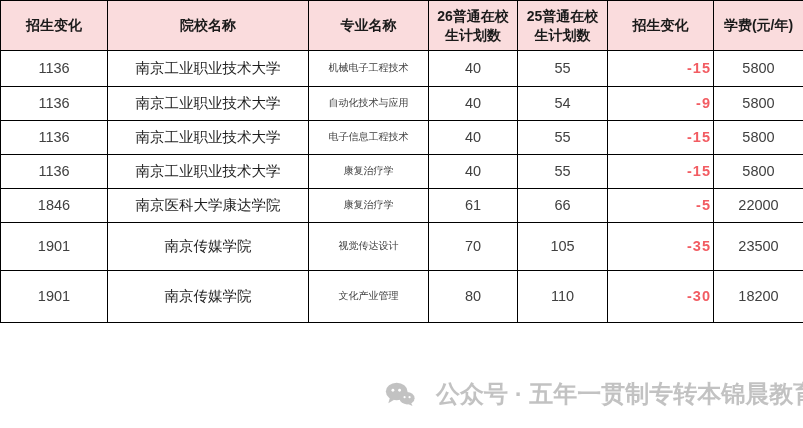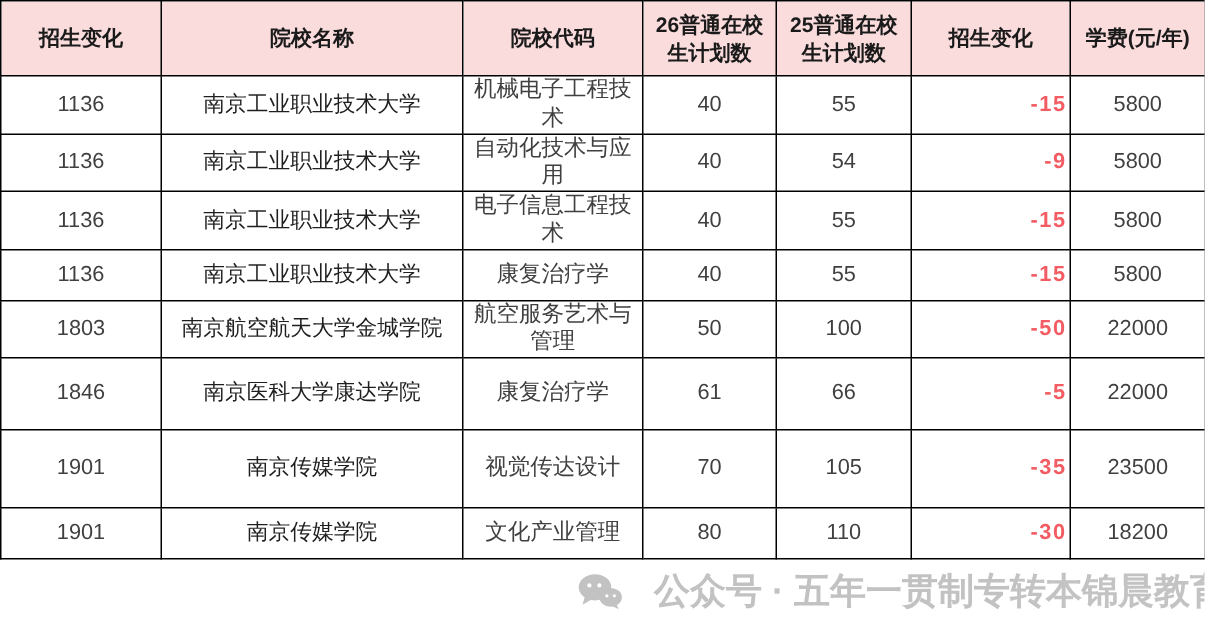--- a/index.html
+++ b/index.html
@@ -29,21 +29,21 @@
     background:var(--header-bg);
     font-weight:bold;font-size:14px;color:#1a1a1a;line-height:1.3;
   }
   tbody tr{height:34px;background:#ffffff;}
   tbody tr:nth-child(1){height:36px;}
   tbody tr:nth-child(6){height:48px;}
   tbody tr:nth-child(7){height:52px;}
   tbody tr:nth-child(10){height:37px;}
   td{font-size:14.5px;color:var(--body-text);line-height:1.25;}
   .c-school{font-weight:normal;color:var(--bold-text);}
-  .c-major{font-size:15px;}
+  .c-major{font-size:10px;}
   .c-change{color:var(--negative);font-weight:bold;letter-spacing:1px;text-align:right;}
   .watermark{
     position:absolute;left:385px;top:378px;
     display:flex;align-items:center;gap:21px;
     color:var(--watermark);opacity:0.62;
     font-size:24px;font-weight:bold;white-space:nowrap;
     pointer-events:none;z-index:5;
   }
   .watermark svg{display:block;}
 </style>
@@ -58,21 +58,21 @@
       <col style="width:120px">
       <col style="width:89px">
       <col style="width:90px">
       <col style="width:106px">
       <col style="width:90px">
     </colgroup>
     <thead>
       <tr>
         <th>招生变化</th>
         <th>院校名称</th>
-        <th>院校代码</th>
+        <th>专业名称</th>
         <th>26普通在校生计划数</th>
         <th>25普通在校生计划数</th>
         <th>招生变化</th>
         <th>学费(元/年)</th>
       </tr>
     </thead>
     <tbody>
         <tr>
     <td class="c-code">1136</td>
     <td class="c-school">南京工业职业技术大学</td>
@@ -101,29 +101,20 @@
     <td class="c-num">5800</td>
   </tr>
         <tr>
     <td class="c-code">1136</td>
     <td class="c-school">南京工业职业技术大学</td>
     <td class="c-major">康复治疗学</td>
     <td class="c-num">40</td>
     <td class="c-num">55</td>
     <td class="c-change">-15</td>
     <td class="c-num">5800</td>
-  </tr>
-        <tr>
-    <td class="c-code">1803</td>
-    <td class="c-school">南京航空航天大学金城学院</td>
-    <td class="c-major">航空服务艺术与管理</td>
-    <td class="c-num">50</td>
-    <td class="c-num">100</td>
-    <td class="c-change">-50</td>
-    <td class="c-num">22000</td>
   </tr>
         <tr>
     <td class="c-code">1846</td>
     <td class="c-school">南京医科大学康达学院</td>
     <td class="c-major">康复治疗学</td>
     <td class="c-num">61</td>
     <td class="c-num">66</td>
     <td class="c-change">-5</td>
     <td class="c-num">22000</td>
   </tr>

